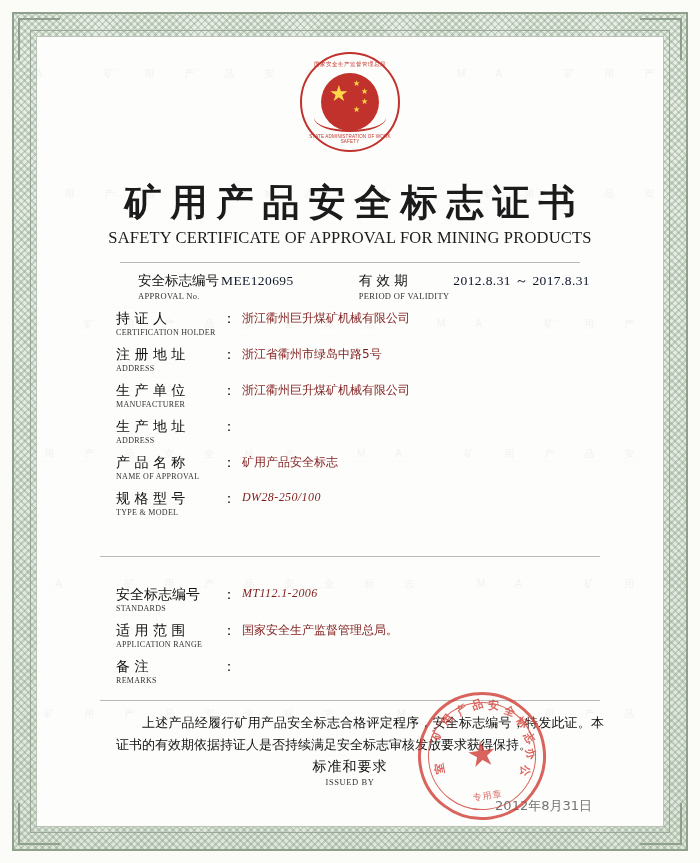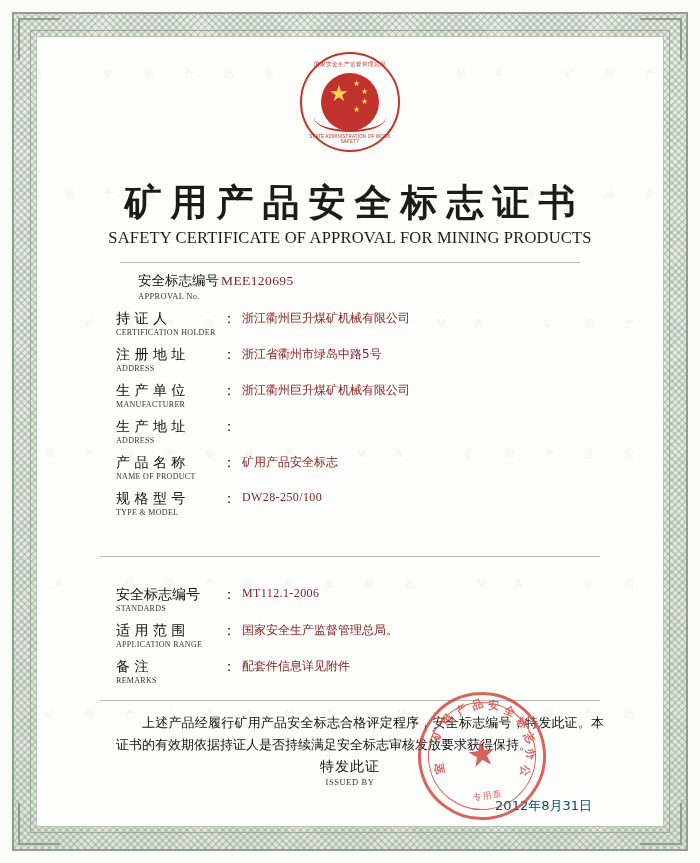--- a/index.html
+++ b/index.html
@@ -185,21 +185,21 @@
   .field-en {
     font-family: "Liberation Serif", serif;
     font-size: 8.5px;
     color: #333;
     letter-spacing: 0.3px;
     margin-top: 1px;
   }
   .value-mono {
     font-family: "Liberation Serif", serif;
     font-size: 13.5px;
-    color: #7f1d1d;
+    color: #0f172a;
     letter-spacing: 0.4px;
   }
   .ap-left, .ap-right { display: flex; align-items: baseline; }
   .lblbox { display: inline-block; }
 
   
   .fields {
     position: absolute;
     left: 116px;
     right: 90px;
@@ -232,20 +232,21 @@
   .frow .valcol {
     flex: 1;
     font-family: "DejaVu Sans", sans-serif;
     font-size: 12px;
     color: #7f1d1d;
     padding-left: 6px;
   }
   .frow .valcol.latin {
     font-family: "Liberation Serif", serif;
     letter-spacing: 0.4px;
+    font-style: italic;
   }
 
   .fields2 {
     position: absolute;
     left: 116px;
     right: 90px;
     top: 586px;
   }
 
   
@@ -280,21 +281,21 @@
     color: #333;
     letter-spacing: 0.6px;
     margin-top: 1px;
   }
   .issue-date {
     position: absolute;
     right: 108px;
     top: 797px;
     font-family: "DejaVu Sans", sans-serif;
     font-size: 13px;
-    color: #0c4a6e;
+    color: #737373;
   }
 
   
   .seal {
     position: absolute;
     left: 418px;
     top: 692px;
     width: 122px;
     height: 122px;
     border-radius: 50%;
@@ -378,20 +379,27 @@
   <div class="hr-line top-sep"></div>
 
   <div class="approval-row">
     <div class="ap-left">
       <div class="lblbox">
         <div class="field-cn">安全标志编号</div>
         <div class="field-en">APPROVAL No.</div>
       </div>
       <div class="value-mono" style="margin-left:2px;">MEE120695</div>
     </div>
+    <div class="ap-right">
+      <div class="lblbox">
+        <div class="field-cn">有 效 期</div>
+        <div class="field-en">PERIOD OF VALIDITY</div>
+      </div>
+      <div class="value-mono" style="margin-left:4px;">2012.8.31 ～ 2017.8.31</div>
+    </div>
   </div>
 
   <div class="fields">
 
     <div class="frow">
       <div class="labelcol">
         <div class="lab-cn">
             <span>持 证 人</span>
             <span class="colon">：</span>
           </div>
@@ -431,21 +439,21 @@
         <div class="lab-en">ADDRESS</div>
       </div>
     </div>
 
     <div class="frow">
       <div class="labelcol">
         <div class="lab-cn">
             <span>产 品 名 称</span>
             <span class="colon">：</span>
           </div>
-        <div class="lab-en">NAME OF PRODUCT</div>
+        <div class="lab-en">NAME OF APPROVAL</div>
       </div>
       <div class="valcol">矿用产品安全标志</div>
     </div>
 
     <div class="frow">
       <div class="labelcol">
         <div class="lab-cn">
             <span>规 格 型 号</span>
             <span class="colon">：</span>
           </div>
@@ -483,33 +491,32 @@
     </div>
 
     <div class="frow">
       <div class="labelcol">
         <div class="lab-cn">
             <span>备      注</span>
             <span class="colon">：</span>
           </div>
         <div class="lab-en">REMARKS</div>
       </div>
-      <div class="valcol">配套件信息详见附件</div>
     </div>
 
   </div>
 
   <div class="hr-line bottom-sep"></div>
 
   <div class="statement">
     <span class="indent">上述产品经履行矿用产品安全标志合格评定程序，安全标志编号，特发此证。本证书的有效期依据持证人是否持续满足安全标志审核发放要求获得保持。</span>
   </div>
 
   <div class="issuer">
-    <div class="cn">特发此证</div>
+    <div class="cn">标准和要求</div>
     <div class="en">ISSUED BY</div>
   </div>
 
   <div class="issue-date">2012年8月31日</div>
 
   <div class="seal">
     <div class="seal-ring"></div>
     <span class="seal-star">★</span>
     <span class="seal-char" style="left:14px;  top:26px;  transform:rotate(-62deg);">矿</span>
     <span class="seal-char" style="left:26px;  top:13px;  transform:rotate(-46deg);">用</span>

